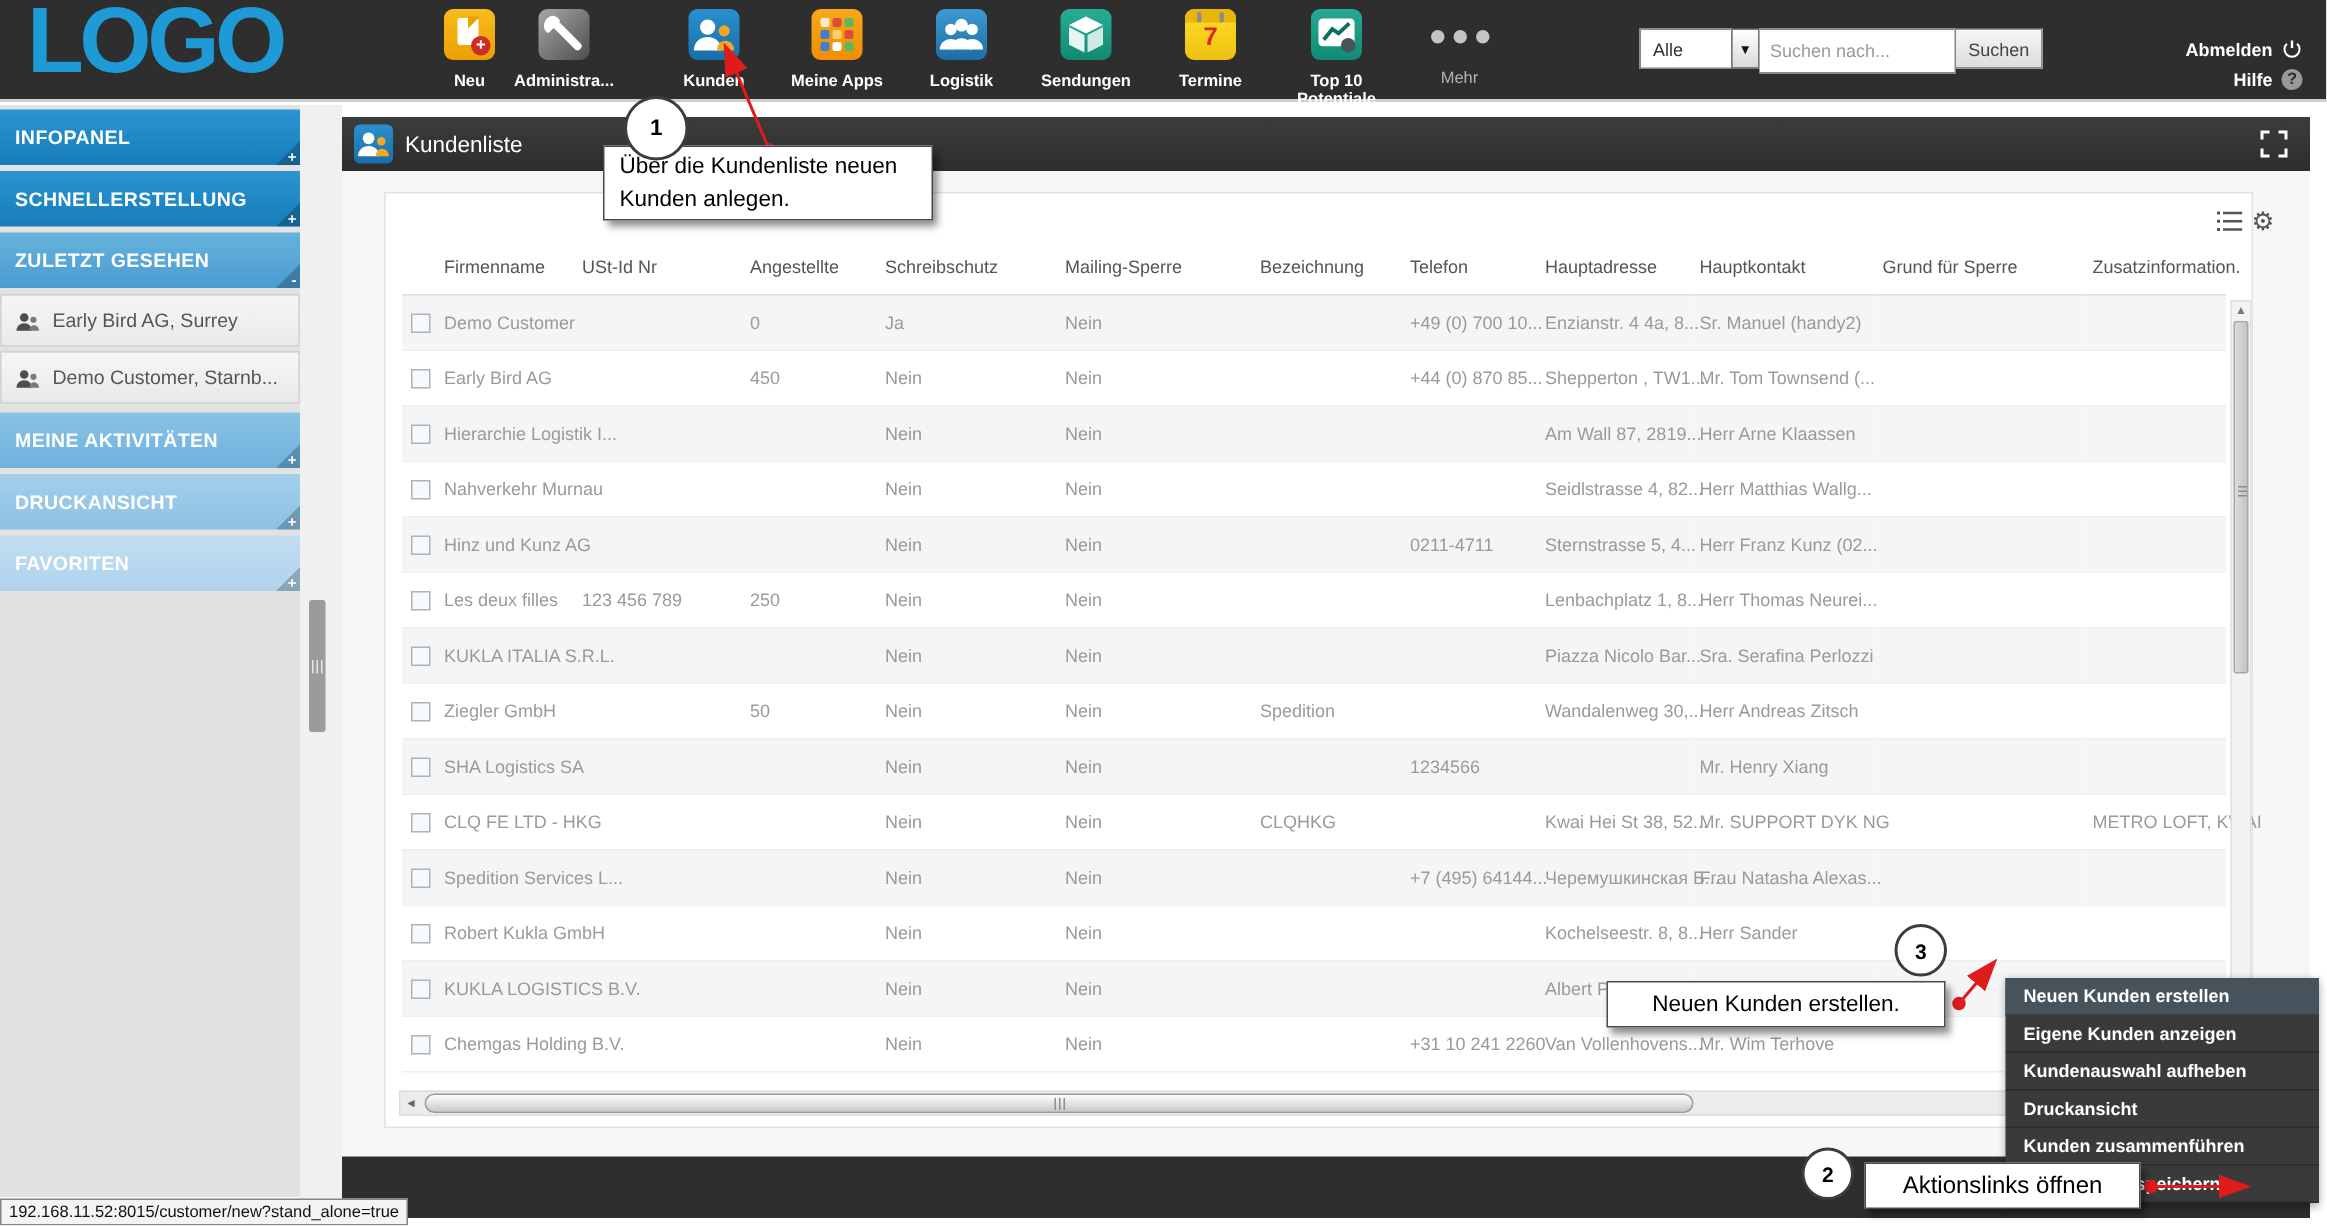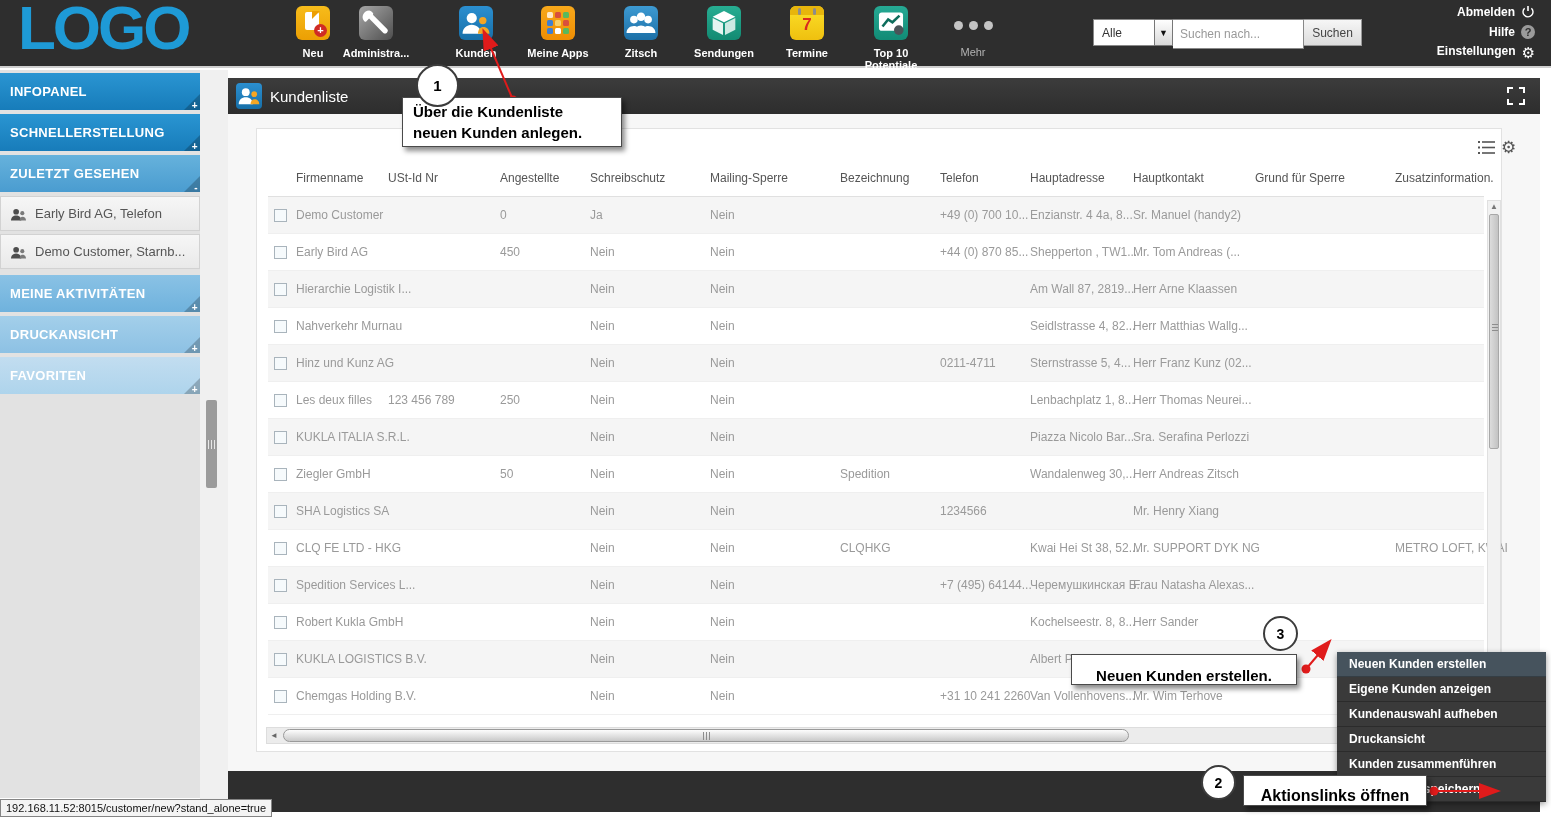--- a/index.html
+++ b/index.html
@@ -30,21 +30,21 @@
   .cal-top{position:absolute;left:0;top:0;right:0;height:9px;background:#e7b50c;border-radius:6px 6px 0 0;}
   .cal-loop{position:absolute;top:2px;width:3px;height:7px;background:#8d8d8d;border-radius:2px;}
   .cal-num{position:absolute;left:0;right:0;top:9px;text-align:center;font-size:17px;font-weight:bold;color:#d92a1f;}
   .dots3 span{display:inline-block;width:9px;height:9px;border-radius:50%;background:#c4c4c4;margin:0 3px;}
   .searchwrap{position:absolute;left:1093px;top:19px;height:27px;display:flex;}
   .sel{width:62px;background:#fff;border:1px solid #888;font-size:12px;color:#333;display:flex;align-items:center;padding-left:8px;}
   .selbtn{width:19px;background:linear-gradient(#fefefe,#d9d9d9);border:1px solid #777;margin-left:-1px;display:flex;align-items:center;justify-content:center;font-size:9px;color:#111;}
   .sinput{width:131px;border:1px solid #888;border-left:none;background:#fff;font-size:12px;padding:14px 7px;color:#b91c1c;}
   .sinput::placeholder{color:#999;}
   .sbtn{width:58px;background:linear-gradient(#f6f6f6,#dcdcdc);border:1px solid #999;border-left:none;font-size:12px;color:#444;}
-  .sess{position:absolute;right:16px;text-align:right;color:#fff;font-size:12px;font-weight:bold;display:flex;justify-content:flex-end;gap:6px;width:200px;}
+  .sess{position:absolute;right:16px;text-align:right;color:#fff;font-size:12px;font-weight:bold;display:flex;align-items:center;justify-content:flex-end;gap:6px;width:200px;margin-top:21px;}
   .qmark{display:inline-block;width:14px;height:14px;border-radius:50%;background:#9a9a9a;color:#2e2e2e;font-size:11px;font-weight:bold;text-align:center;line-height:14px;}
   .gearw{font-size:15px;color:#fff;font-weight:normal;}
 
   
   .sidebar-bg{position:absolute;left:0;top:70px;width:200px;height:728px;background:#e2e2e2;}
   .gutter{position:absolute;left:200px;top:70px;width:28px;height:747px;background:#f0f0f0;}
   .sb-item{position:relative;width:200px;height:37px;margin-bottom:4px;color:#fff;font-size:13px;font-weight:bold;letter-spacing:.3px;line-height:37px;padding-left:10px;cursor:pointer;}
   .fold{position:absolute;right:0;bottom:0;width:0;height:0;border-bottom:16px solid rgba(0,0,0,.22);border-left:16px solid transparent;}
   .foldsign{position:absolute;right:2px;bottom:-1px;font-size:10px;font-weight:bold;color:#fff;line-height:10px;}
   .sb-recent{position:relative;width:200px;height:35px;margin-bottom:3px;background:linear-gradient(#f6f6f6,#e9e9e9);border:1px solid #d2d2d2;color:#555;font-size:13px;font-weight:normal;line-height:33px;padding-left:34px;cursor:pointer;white-space:nowrap;overflow:hidden;}
@@ -85,21 +85,21 @@
   .bdots{position:absolute;right:10px;top:16px;cursor:pointer;}
   .bdots span{display:inline-block;width:7px;height:7px;border-radius:50%;background:#cfcfcf;margin-left:4px;}
 
   
   .cmenu{position:absolute;left:1337px;top:626px;width:209px;background:#3a3a3a;z-index:40;box-shadow:0 2px 6px rgba(0,0,0,.4);margin-top:26px;}
   .cmenu .mi{height:25px;line-height:25px;padding-left:12px;color:#fff;font-size:12px;font-weight:bold;border-bottom:1px solid rgba(0,0,0,.25);cursor:pointer;white-space:nowrap;}
   .cmenu .mi.hl{background:#46535d;}
 
   
   .anno-circle{position:absolute;background:#fff;border:2px solid #3c3c3c;border-radius:50%;color:#000;font-weight:bold;display:flex;align-items:center;justify-content:center;z-index:60;}
-  .anno-box{position:absolute;background:#fff;border:1px solid #4a4a4a;box-shadow:3px 4px 5px rgba(0,0,0,.45);color:#000;font-weight:bold;z-index:55;display:flex;align-items:flex-end;}
+  .anno-box{position:absolute;background:#fff;border:1px solid #4a4a4a;box-shadow:3px 4px 5px rgba(0,0,0,.45);color:#000;font-weight:normal;z-index:55;display:flex;align-items:center;}
   .arrowlayer{position:absolute;left:0;top:0;z-index:50;pointer-events:none;}
   .urltip{position:absolute;left:0;top:799px;height:18px;background:#f4f4f4;border:1px solid #848484;font-size:11px;color:#111;line-height:16px;padding:0 5px;z-index:70;white-space:nowrap;}
 </style>
 </head>
 <body>
 
 <div class="screen">
 
   <header class="topbar">
     <div class="logo">LOGO</div>
@@ -147,21 +147,21 @@
       <span class="nav-icon ni-par">
         <svg width="34" height="34" viewBox="0 0 24 24" fill="#fff">
             <circle cx="7" cy="9.6" r="2.7"></circle>
             <circle cx="17" cy="9.6" r="2.7"></circle>
             <circle cx="12" cy="7.6" r="3"></circle>
             <path d="M1.8 19c0-2.9 2.3-4.9 5.2-4.9 1.2 0 2.3.4 3.1 1a6.4 6.4 0 0 0-2 3.9z"></path>
             <path d="M22.2 19c0-2.9-2.3-4.9-5.2-4.9-1.2 0-2.3.4-3.1 1a6.4 6.4 0 0 1 2 3.9z"></path>
             <path d="M7.1 19c0-2.9 2.2-5.2 4.9-5.2s4.9 2.3 4.9 5.2z"></path>
           </svg>
       </span>
-      <div class="nav-label">Zitsch</div>
+      <div class="nav-label">Logistik</div>
     </div>
     <div class="nav-item" style="left:681px;">
       <span class="nav-icon ni-sen">
         <svg width="34" height="34" viewBox="0 0 24 24">
             <polygon points="12,3.5 20,7.5 12,11.5 4,7.5" fill="#fff"></polygon>
             <polygon points="4,8.5 11.3,12.2 11.3,20.5 4,16.8" fill="#e6f5f1"></polygon>
             <polygon points="20,8.5 12.7,12.2 12.7,20.5 20,16.8" fill="#cdeae3"></polygon>
           </svg>
       </span>
       <div class="nav-label">Sendungen</div>
@@ -229,21 +229,21 @@
       <span>ZULETZT GESEHEN</span>
       <span class="fold"></span><span class="foldsign">-</span>
     </div>
     <div class="sb-recent">
       <svg width="19" height="19" viewBox="0 0 24 24">
           <circle cx="9" cy="8.5" r="3.6" fill="#4d4d4d"></circle>
           <path d="M2.5 19.5c0-3.8 2.9-6.3 6.5-6.3s6.5 2.5 6.5 6.3z" fill="#4d4d4d"></path>
           <circle cx="16.8" cy="10.3" r="2.6" fill="#7a7a7a"></circle>
           <path d="M13.4 19.5c0-2.7 1.5-4.6 3.9-4.6 2.3 0 4.2 1.9 4.2 4.6z" fill="#7a7a7a"></path>
         </svg>
-      <span>Early Bird AG, Telefon</span>
+      <span>Early Bird AG, Surrey</span>
     </div>
     <div class="sb-recent">
       <svg width="19" height="19" viewBox="0 0 24 24">
           <circle cx="9" cy="8.5" r="3.6" fill="#4d4d4d"></circle>
           <path d="M2.5 19.5c0-3.8 2.9-6.3 6.5-6.3s6.5 2.5 6.5 6.3z" fill="#4d4d4d"></path>
           <circle cx="16.8" cy="10.3" r="2.6" fill="#7a7a7a"></circle>
           <path d="M13.4 19.5c0-2.7 1.5-4.6 3.9-4.6 2.3 0 4.2 1.9 4.2 4.6z" fill="#7a7a7a"></path>
         </svg>
       <span>Demo Customer, Starnb...</span>
     </div>
@@ -336,21 +336,21 @@
         <tr>
           <td class="colcb"><span class="cb"></span></td>
           <td class="col0">Early Bird AG</td>
           <td class="col1"></td>
           <td class="col2">450</td>
           <td class="col3">Nein</td>
           <td class="col4">Nein</td>
           <td class="col5"></td>
           <td class="col6">+44 (0) 870 85...</td>
           <td class="col7">Shepperton , TW1...</td>
-          <td class="col8">Mr. Tom Andreas (...</td>
+          <td class="col8">Mr. Tom Townsend (...</td>
           <td class="col9"></td>
           <td class="col10"></td>
         </tr>
         <tr>
           <td class="colcb"><span class="cb"></span></td>
           <td class="col0">Hierarchie Logistik I...</td>
           <td class="col1"></td>
           <td class="col2"></td>
           <td class="col3">Nein</td>
           <td class="col4">Nein</td>

